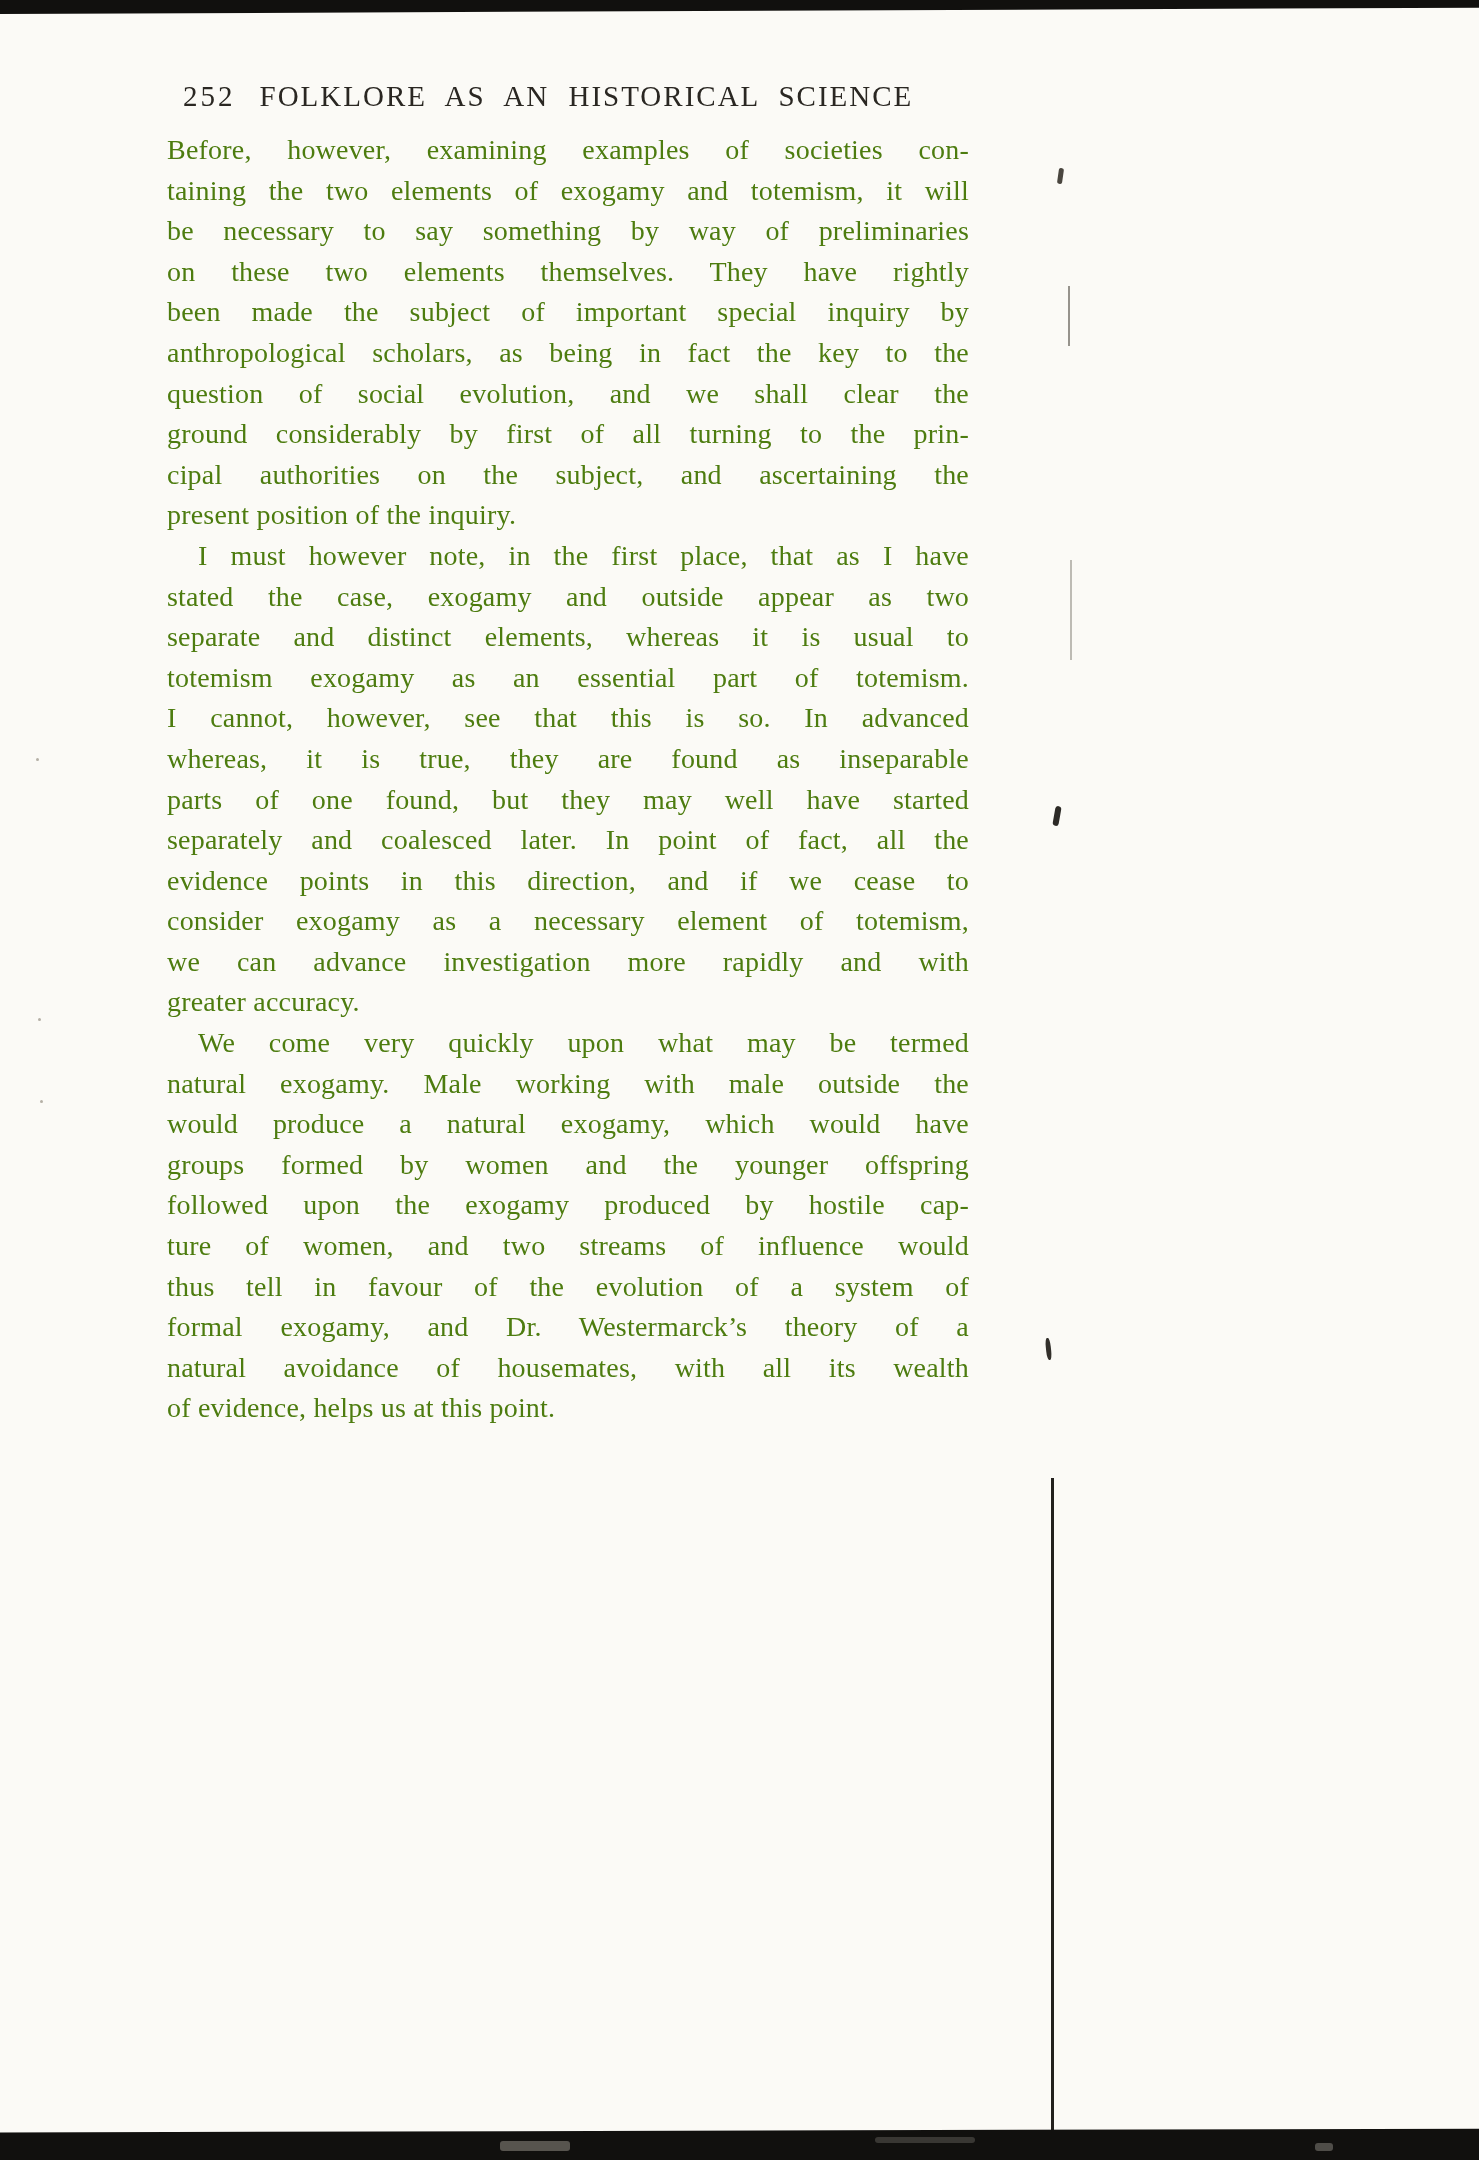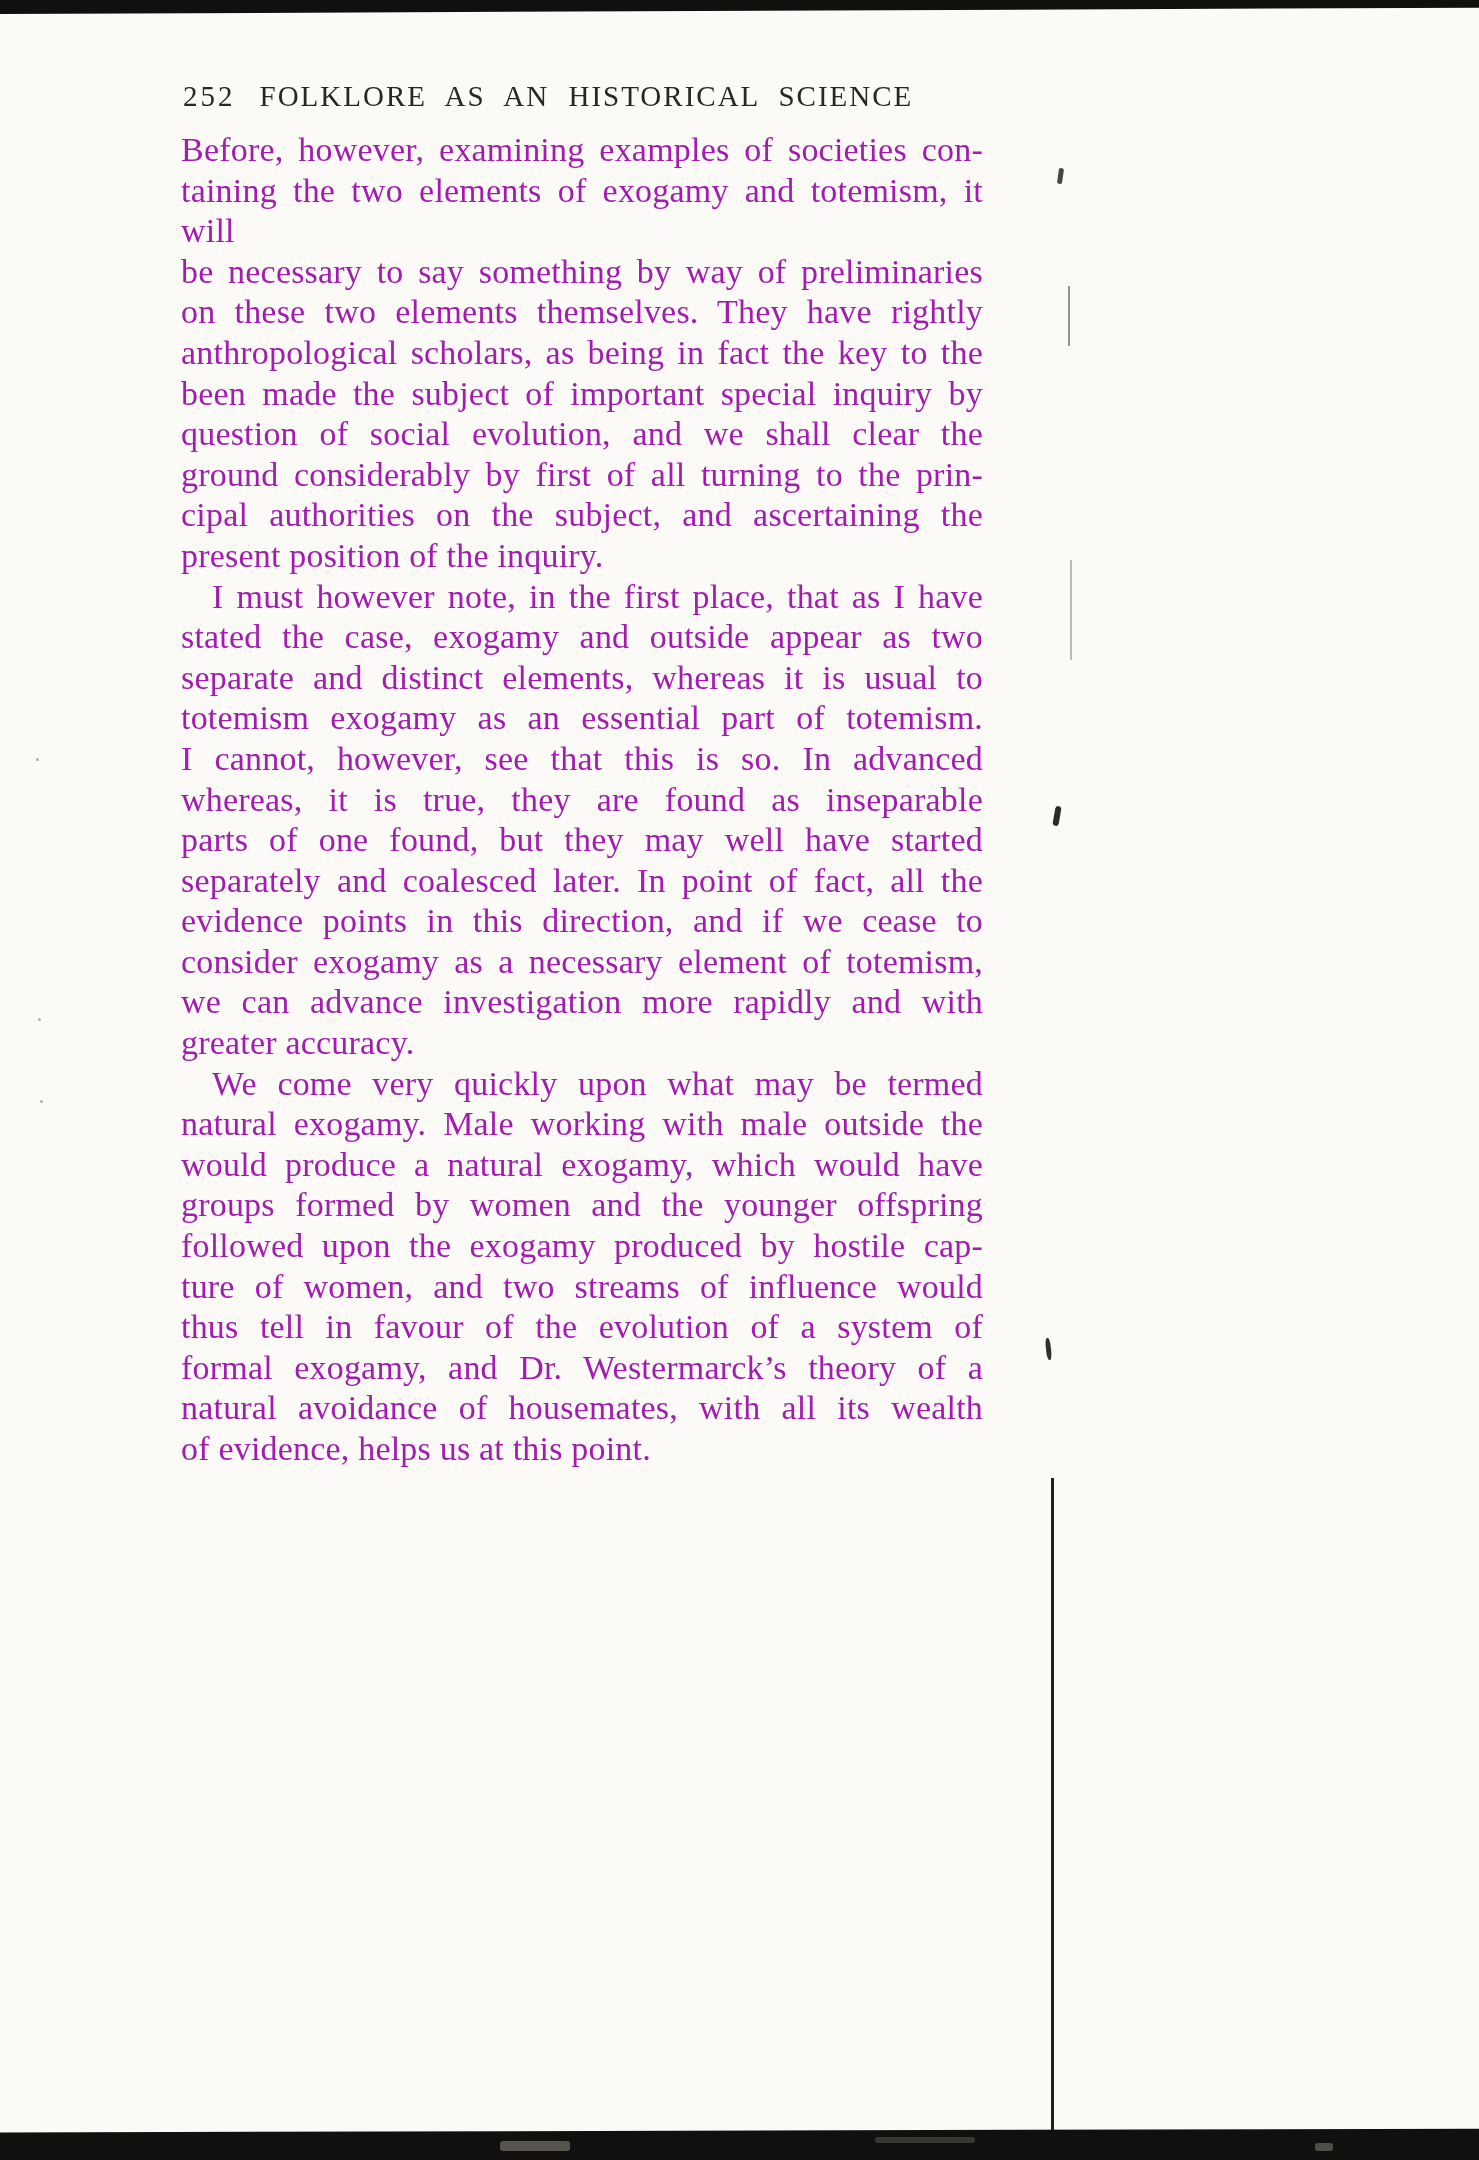--- a/index.html
+++ b/index.html
@@ -44,26 +44,26 @@
     font-size: 29px;
     letter-spacing: 2px;
     word-spacing: 10px;
     color: #2a2722;
   }
   .header .page-number { letter-spacing: 3px; }
 
   
   .body-text {
     position: absolute;
-    top: 130px; left: 181px;
+    top: 130px; left: 167px;
     width: 802px;
-    font-size: 34px;
+    font-size: 28px;
     line-height: 40.6px;
     letter-spacing: 0.2px;
-    color: #a21caf;
+    color: #4d7c0f;
   }
   .line {
     text-align: justify;
     text-align-last: justify;
     text-justify: inter-word;
     white-space: normal;
   }
   .line.last { text-align-last: left; }
   .line.indent { text-indent: 31px; }
 
@@ -99,22 +99,22 @@
   <div class="header">
     <span class="page-number">252</span>
     <span class="page-title">FOLKLORE AS AN HISTORICAL SCIENCE</span>
   </div>
 
   <div class="body-text" id="page-body">
       <div class="line">Before, however, examining examples of societies con-</div>
       <div class="line">taining the two elements of exogamy and totemism, it will</div>
       <div class="line">be necessary to say something by way of preliminaries</div>
       <div class="line">on these two elements themselves. They have rightly</div>
+      <div class="line">been made the subject of important special inquiry by</div>
       <div class="line">anthropological scholars, as being in fact the key to the</div>
-      <div class="line">been made the subject of important special inquiry by</div>
       <div class="line">question of social evolution, and we shall clear the</div>
       <div class="line">ground considerably by first of all turning to the prin-</div>
       <div class="line">cipal authorities on the subject, and ascertaining the</div>
       <div class="line last">present position of the inquiry.</div>
       <div class="line indent">I must however note, in the first place, that as I have</div>
       <div class="line">stated the case, exogamy and outside appear as two</div>
       <div class="line">separate and distinct elements, whereas it is usual to</div>
       <div class="line">totemism exogamy as an essential part of totemism.</div>
       <div class="line">I cannot, however, see that this is so. In advanced</div>
       <div class="line">whereas, it is true, they are found as inseparable</div>

